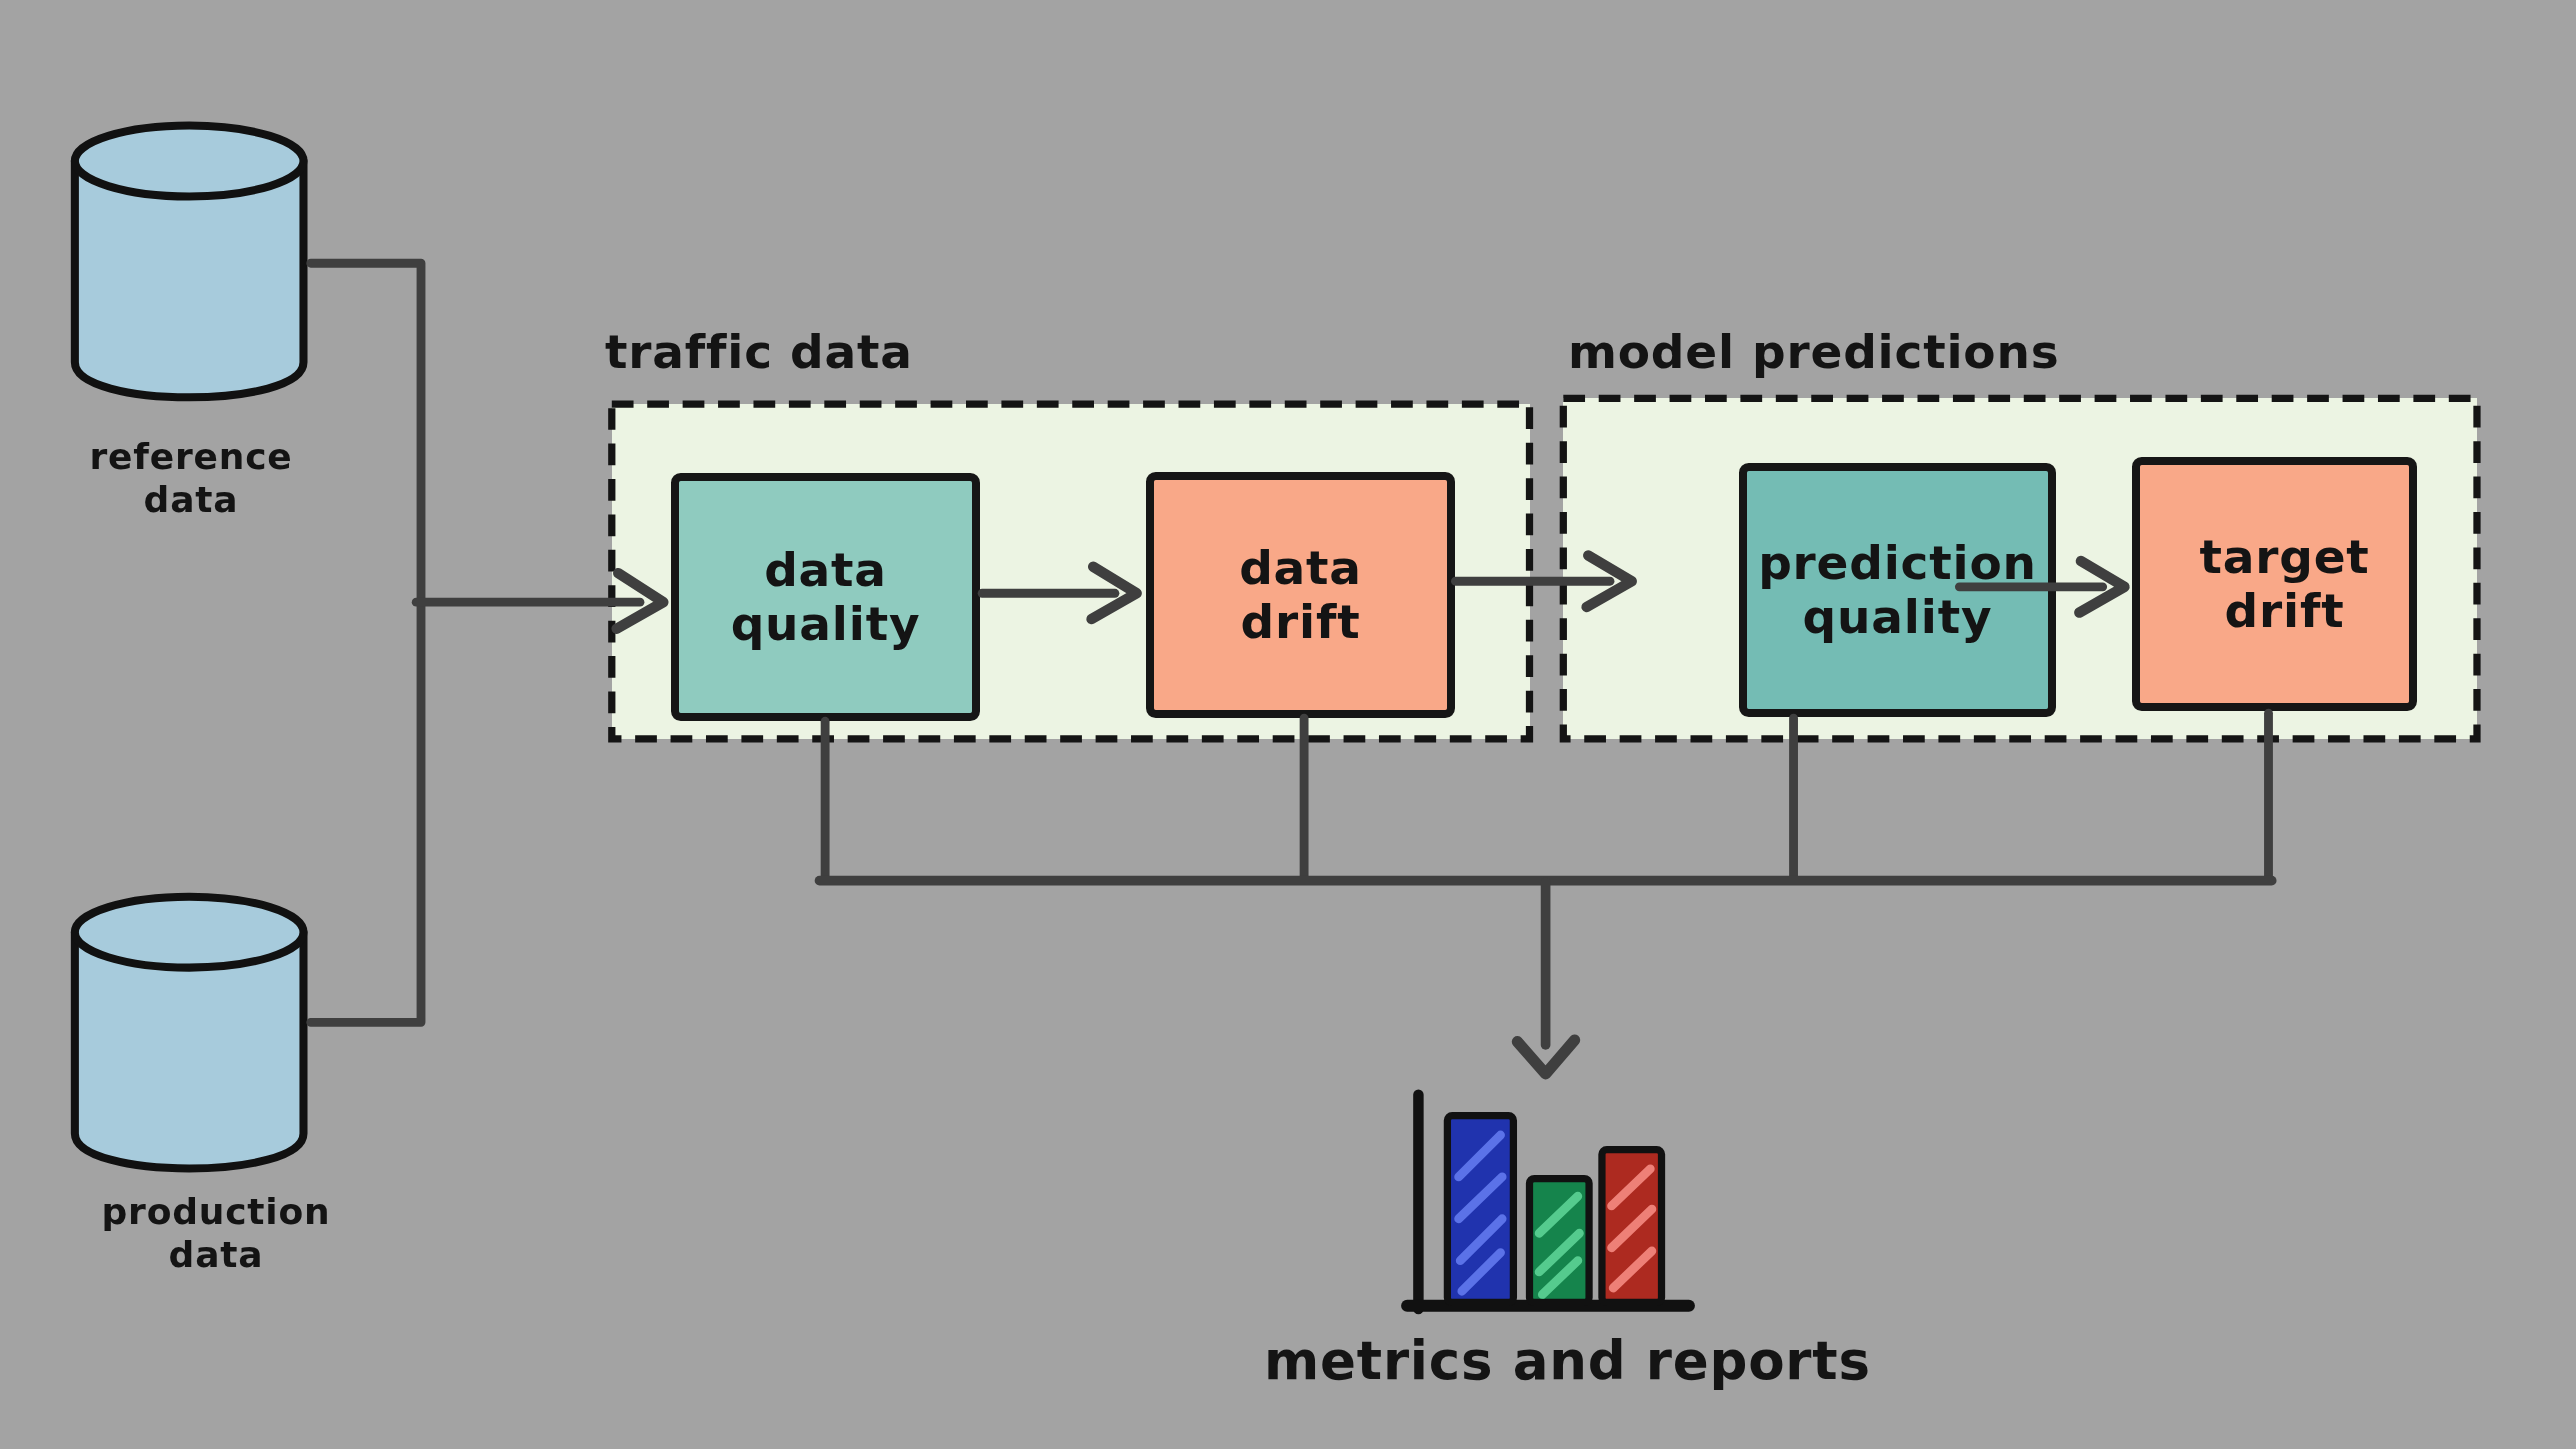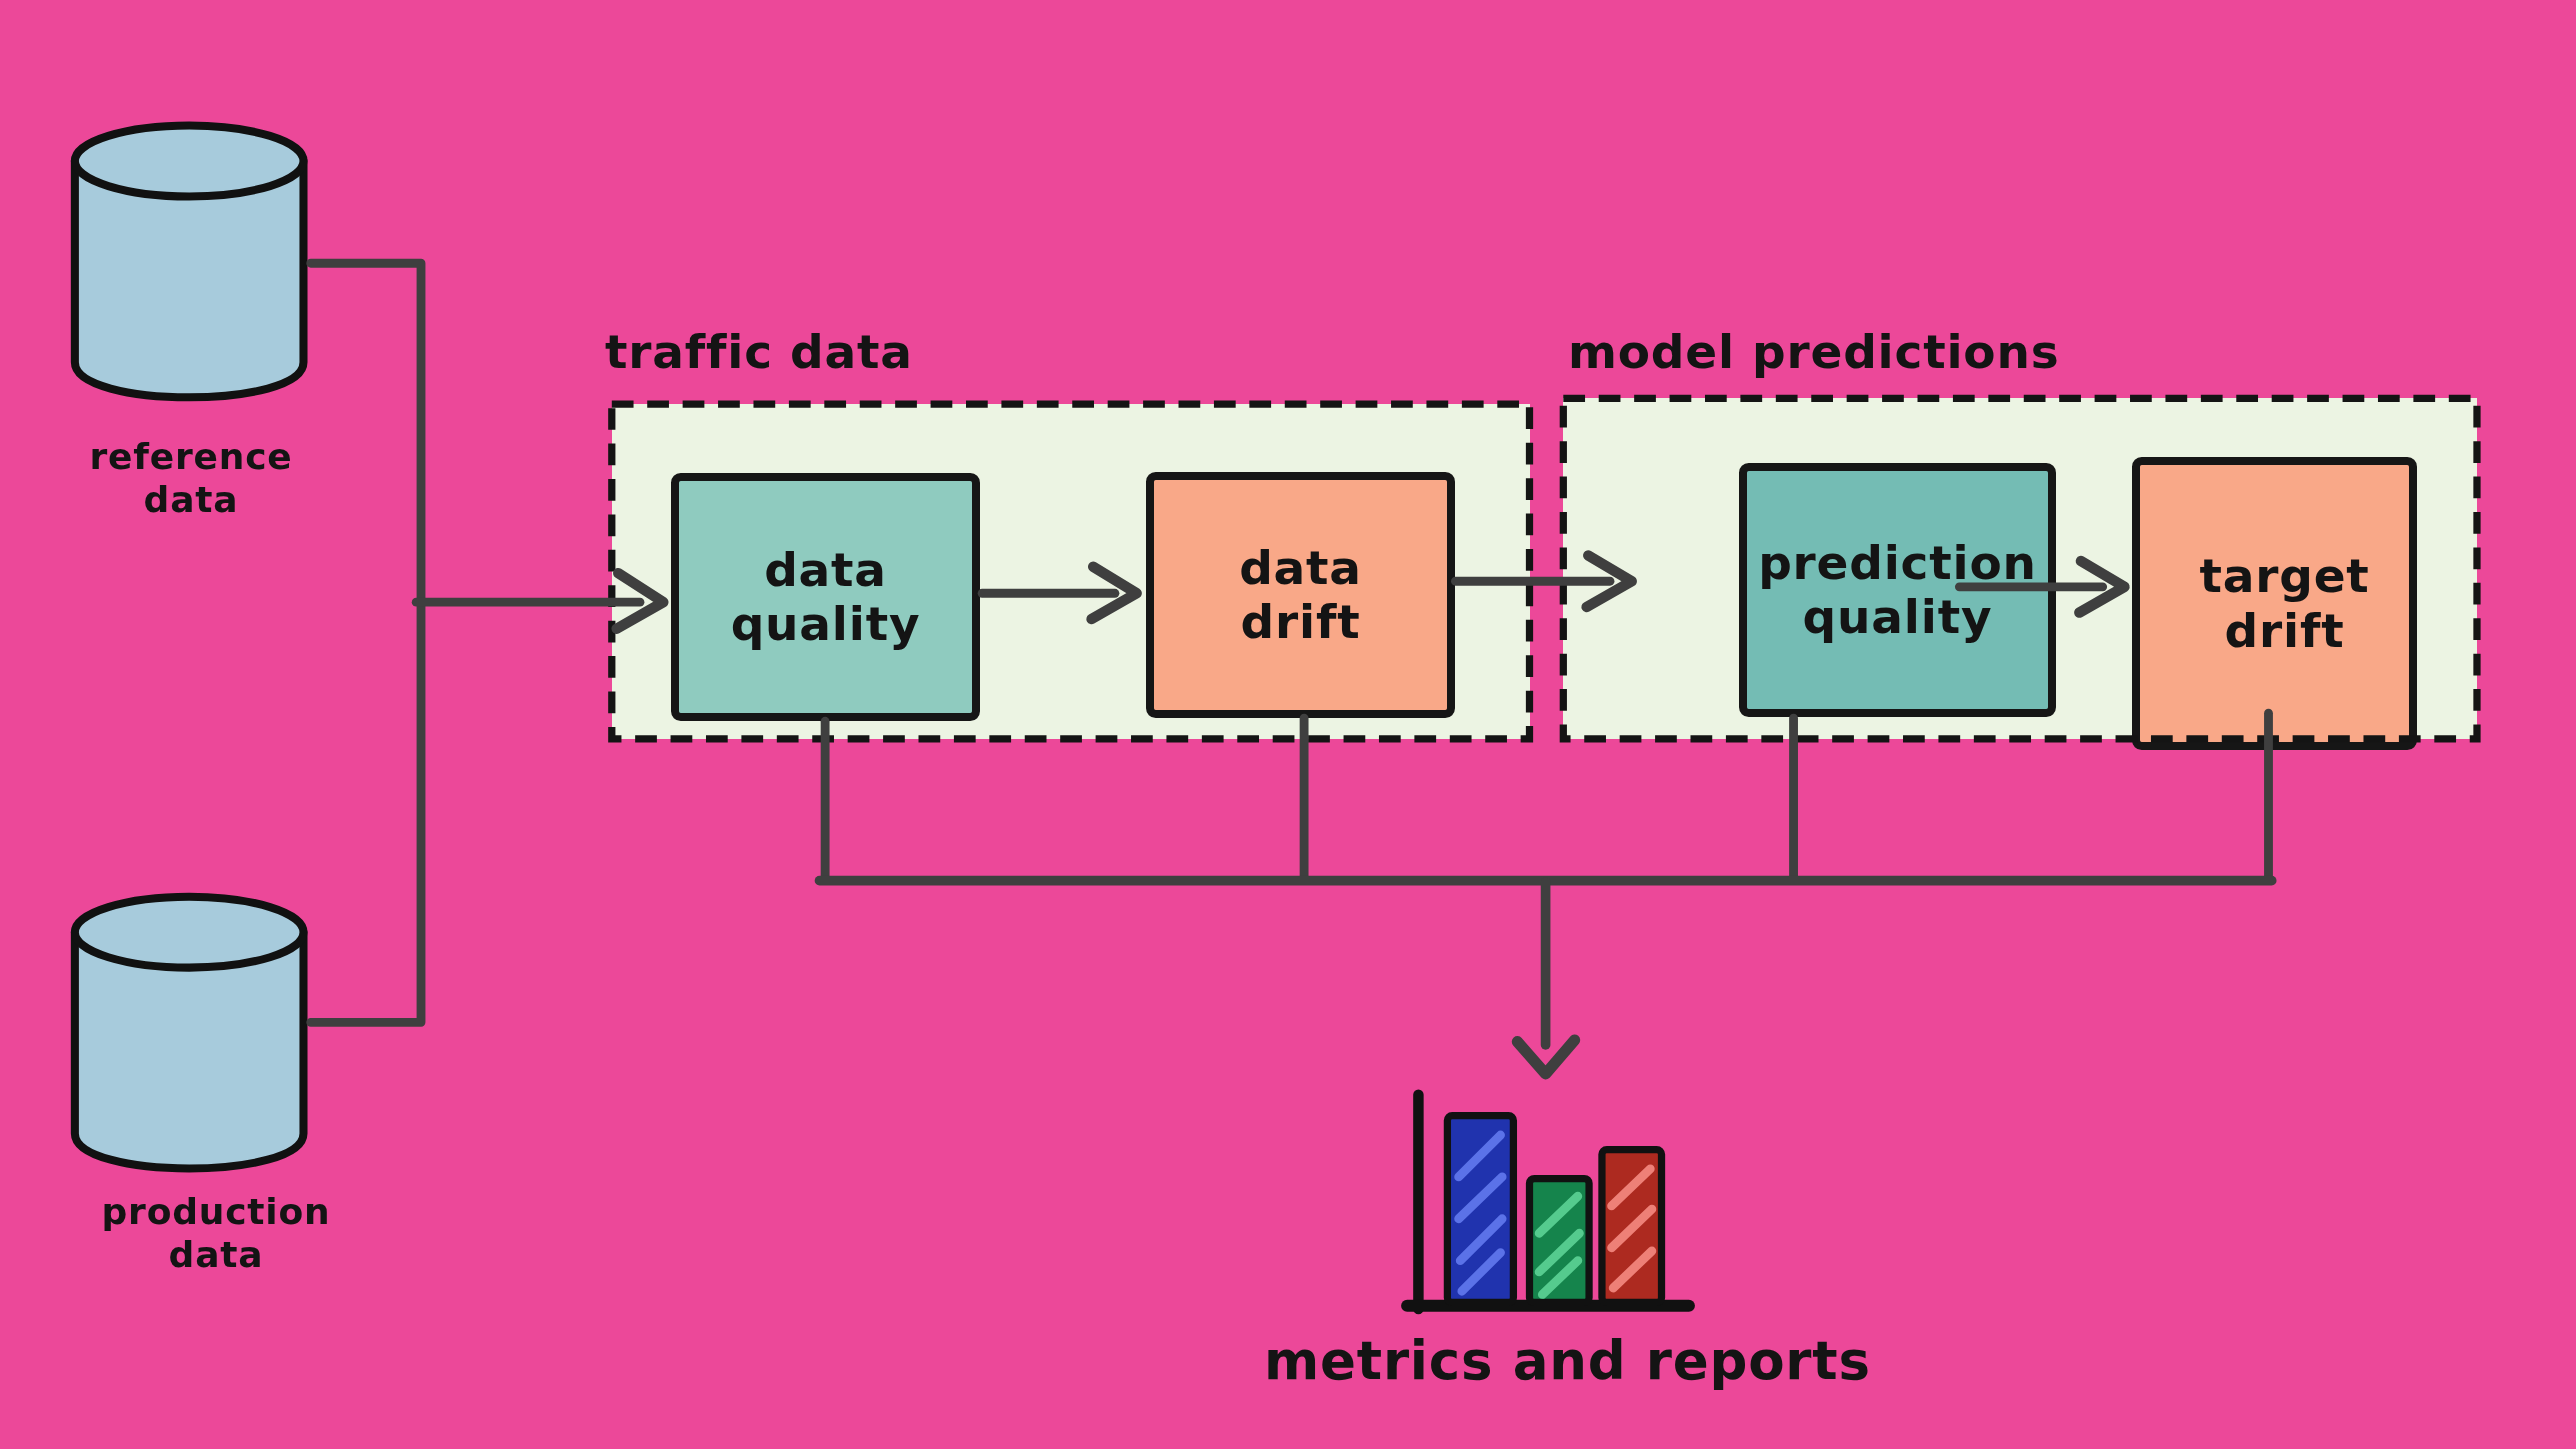--- a/index.html
+++ b/index.html
@@ -1,19 +1,19 @@
 <!DOCTYPE html>
 <html style="font-size:13px"><head>
 <meta charset="utf-8">
 <style>
   html,body{margin:0;padding:0;background:#ffffff;}
   .canvas{
     position:relative;
     width:2576px;height:1449px;
-    background:#ec4899;
+    background:#a3a3a3;
     font-family:"DejaVu Sans", "Liberation Sans", sans-serif;
     color:#141414;
     overflow:hidden;
   }
   .group-fill{
     position:absolute;
     background:#ecf4e3;
   }
   .box{
     position:absolute;
@@ -93,21 +93,21 @@
     </div>
   </div>
 
   <div class="box teal-dark" style="left:1739px;top:463px;width:317px;height:254px;">
     <div class="box-label">
       <span>prediction</span>
       <span>quality</span>
     </div>
   </div>
 
-  <div class="box orange" style="left:2132px;top:457px;width:285px;height:293px;padding-left:20px;">
+  <div class="box orange" style="left:2132px;top:457px;width:285px;height:254px;padding-left:20px;">
     <div class="box-label">
       <span>target</span>
       <span>drift</span>
     </div>
   </div>
 
   <div class="src-label" style="left:46px;top:435px;">
     <span>reference</span>
     <span>data</span>
   </div>

